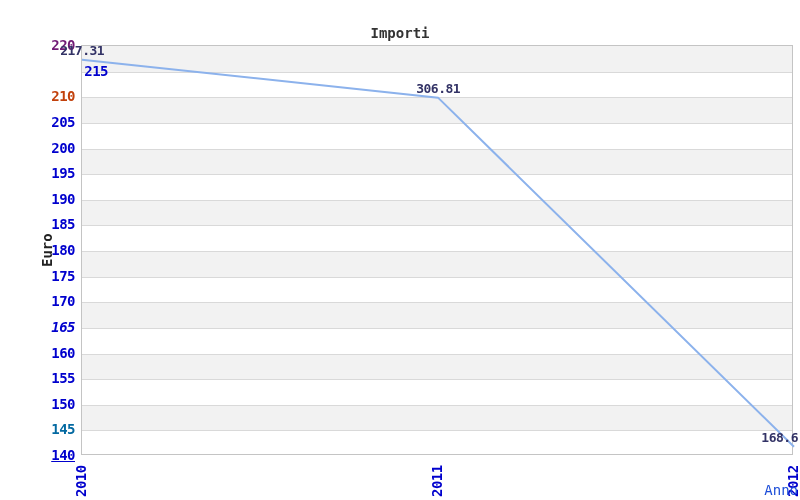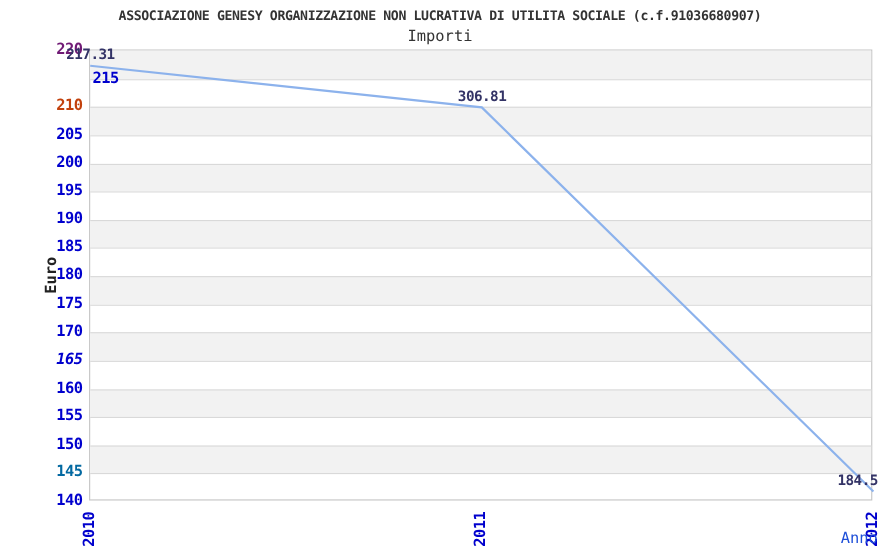--- a/index.html
+++ b/index.html
@@ -11,21 +11,21 @@
   #stage {
     position: relative; width: 800px; height: 500px; background: #ffffff;
   }
   .chart-title {
     position: absolute; left: 0; top: 7; width: 800px; top: 7px;
     text-align: center; font-size: 12px; font-weight: bold;
     letter-spacing: -0.35px; color: #333333; white-space: nowrap;
   }
   .chart-subtitle {
     position: absolute; left: 0; top: 25px; width: 800px;
-    text-align: center; font-size: 14px; font-weight: normal; color: #333333;
+    text-align: center; font-size: 14px; font-weight: bold; color: #333333;
   }
   #plot {
     position: absolute; left: 81px; top: 45px; width: 712px; height: 410px;
     border: 1px solid #c4c4c4; box-sizing: border-box; background: #ffffff;
   }
   .band { position: absolute; left: 0; width: 100%; background: #f2f2f2; }
   .gridline { position: absolute; left: 0; width: 100%; height: 1px; background: #d9d9d9; }
   #line-svg { position: absolute; left: 0; top: 0; overflow: visible; }
   .ytick {
     position: absolute; left: 0; width: 75px; height: 18px; line-height: 18px;
@@ -49,21 +49,20 @@
   }
   .x-axis-title {
     position: absolute; right: 2px; top: 483px; height: 14px; line-height: 14px;
     font-size: 14px; font-weight: normal; color: #1d4ed8; white-space: nowrap; text-align: right;
   }
 </style>
 </head>
 <body>
 
 <div id="stage">
-  <div class="chart-title">ASSOCIAZIONE GENESY ORGANIZZAZIONE NON LUCRATIVA DI UTILITA SOCIALE (c.f.91036680907)</div>
   <div class="chart-subtitle">Importi</div>
 
   <div id="plot">
     <div id="bands">
         <div class="band" style="top: 358.75px; height: 25.625px; background: rgb(242, 242, 242);"></div>
         <div class="band" style="top: 307.5px; height: 25.625px; background: rgb(242, 242, 242);"></div>
         <div class="band" style="top: 256.25px; height: 25.625px; background: rgb(242, 242, 242);"></div>
         <div class="band" style="top: 205px; height: 25.625px; background: rgb(242, 242, 242);"></div>
         <div class="band" style="top: 153.75px; height: 25.625px; background: rgb(242, 242, 242);"></div>
         <div class="band" style="top: 102.5px; height: 25.625px; background: rgb(242, 242, 242);"></div>
@@ -86,21 +85,21 @@
         <div class="gridline" style="top: 76.875px; background: rgb(217, 217, 217);"></div>
         <div class="gridline" style="top: 51.25px; background: rgb(217, 217, 217);"></div>
         <div class="gridline" style="top: 25.625px; background: rgb(217, 217, 217);"></div>
       </div>
     <svg id="line-svg" width="712" height="410" viewBox="0 0 712 410">
       <polyline id="series-line" fill="none" stroke-width="2" stroke="#8cb2ec" points="0,13.786249999999988 356,51.66000000000007 712,400.7749999999999"></polyline>
     </svg>
   </div>
 
   <div id="yticks">
-      <div class="ytick" style="top: 446px; color: rgb(0, 0, 205);">140</div>
+      <div class="ytick" style="top: 446px; color: rgb(0, 0, 205); text-decoration: underline;">140</div>
       <div class="ytick" style="top: 420.375px; color: #0369a1;">145</div>
       <div class="ytick" style="top: 394.75px; color: rgb(0, 0, 205);">150</div>
       <div class="ytick" style="top: 369.125px; color: rgb(0, 0, 205);">155</div>
       <div class="ytick" style="top: 343.5px; color: rgb(0, 0, 205);">160</div>
       <div class="ytick" style="top: 317.875px; color: rgb(0, 0, 205); font-style: italic;">165</div>
       <div class="ytick" style="top: 292.25px; color: rgb(0, 0, 205);">170</div>
       <div class="ytick" style="top: 266.625px; color: rgb(0, 0, 205);">175</div>
       <div class="ytick" style="top: 241px; color: rgb(0, 0, 205);">180</div>
       <div class="ytick" style="top: 215.375px; color: rgb(0, 0, 205);">185</div>
       <div class="ytick" style="top: 189.75px; color: rgb(0, 0, 205);">190</div>
@@ -112,18 +111,18 @@
       <div class="ytick" style="top: 36px; color: #701a75;">220</div>
     </div>
   <div id="xticks">
       <div class="xtick" style="left: 74px; top: 497px; color: rgb(0, 0, 205);">2010</div>
       <div class="xtick" style="left: 430px; top: 497px; color: rgb(0, 0, 205);">2011</div>
       <div class="xtick" style="left: 786px; top: 497px; color: rgb(0, 0, 205);">2012</div>
     </div>
   <div id="pointlabels">
       <div class="pointlabel" style="left: 57.8px; width: 46.4px; top: 43.7862px; color: rgb(51, 51, 102);">217.31</div>
       <div class="pointlabel" style="left: 413.8px; width: 46.4px; top: 81.66px; color: rgb(51, 51, 102);">306.81</div>
-      <div class="pointlabel" style="left: 759px; width: 39px; top: 430.775px; color: rgb(51, 51, 102);">184.5</div>
+      <div class="pointlabel" style="left: 759px; width: 39px; top: 430.775px; color: rgb(51, 51, 102);">168.6</div>
     </div>
 
   <div class="y-axis-title">Euro</div>
   <div class="x-axis-title">Anno</div>
 </div>
 
 </body></html>

